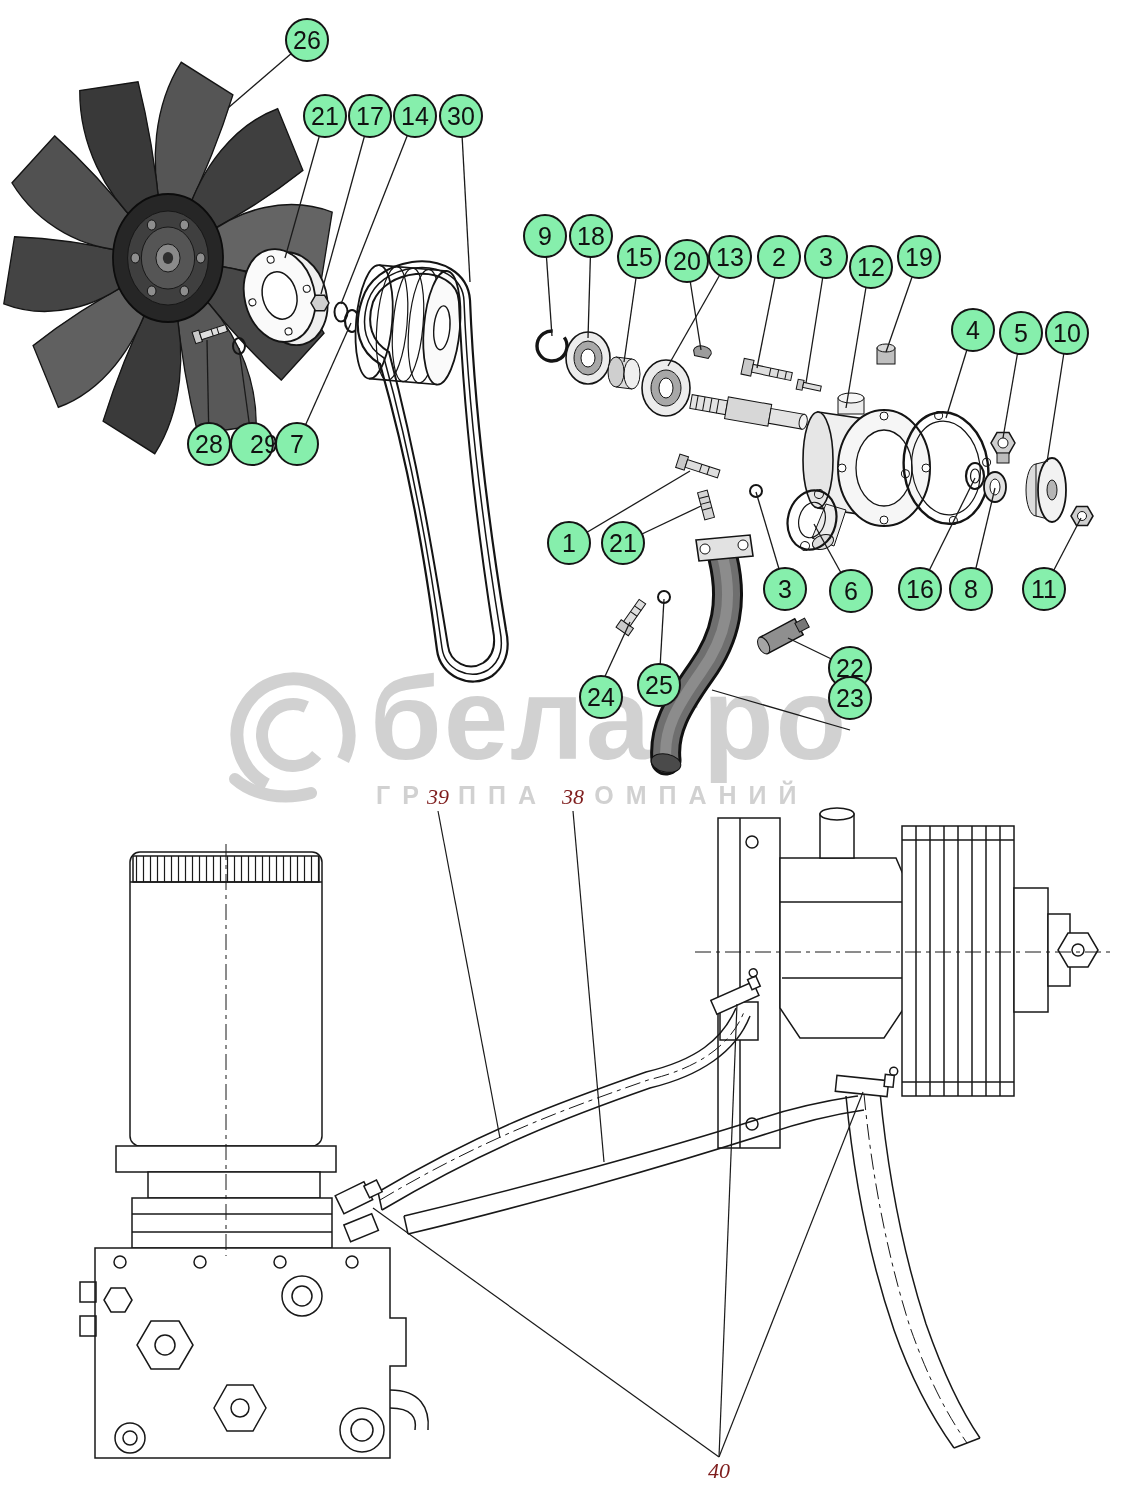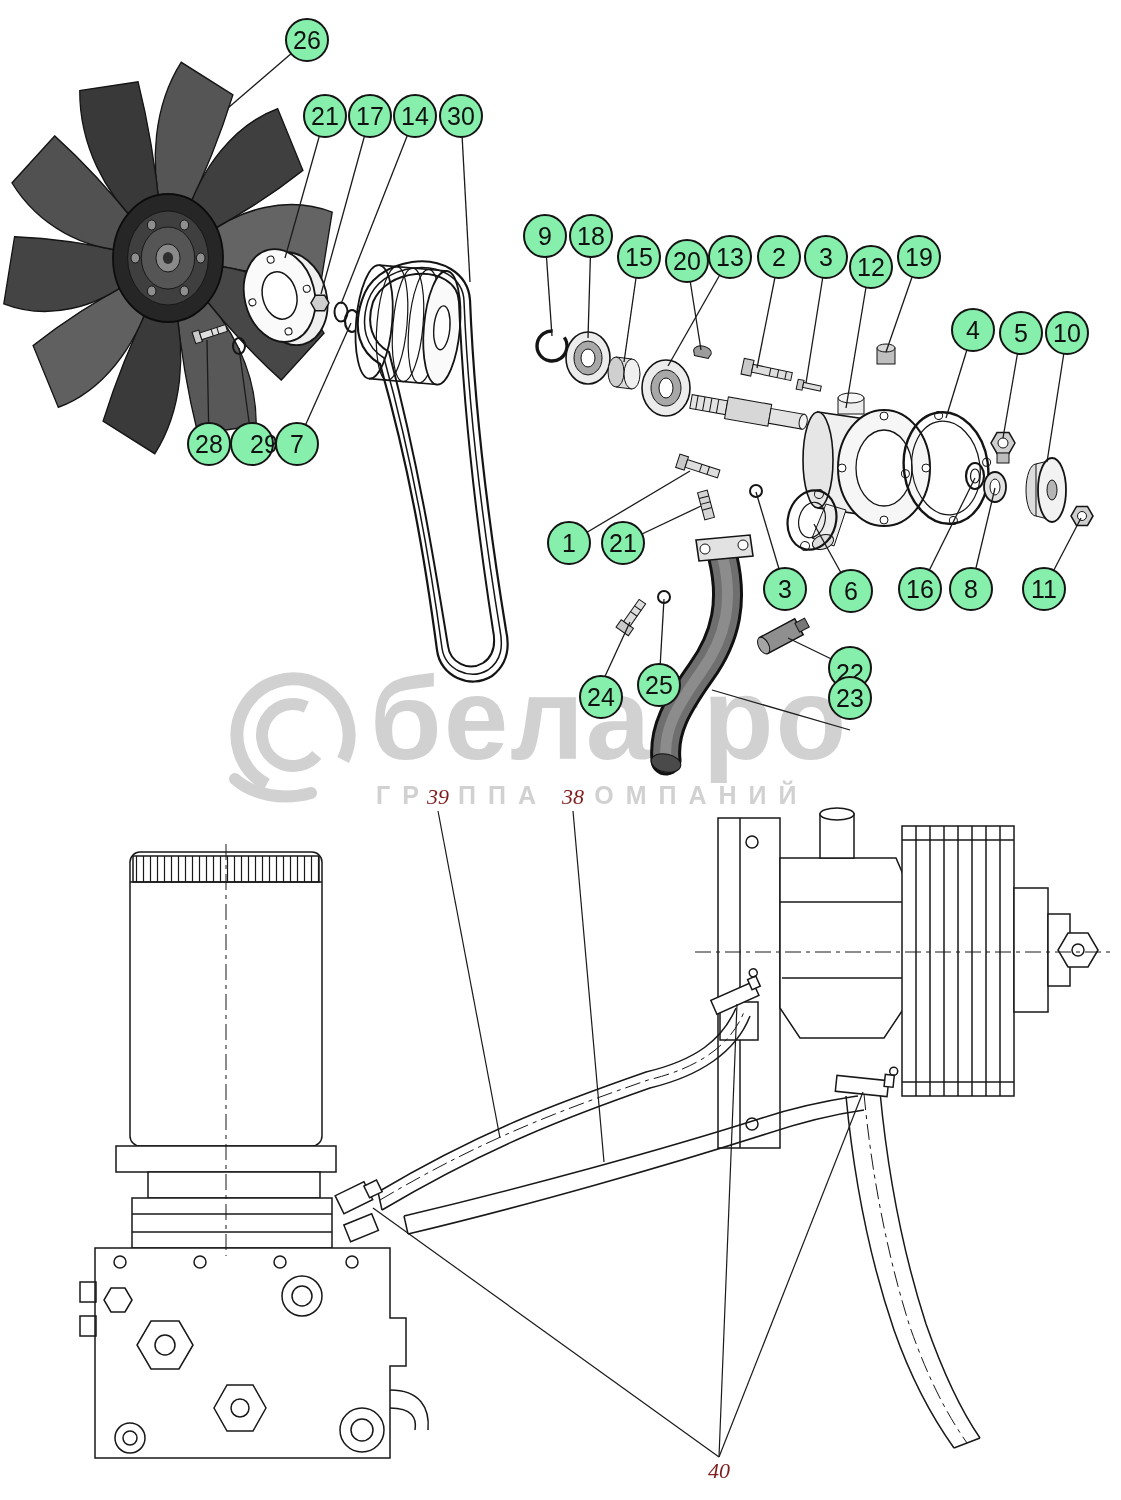--- a/index.html
+++ b/index.html
@@ -453,21 +453,21 @@
       </div>
       <div class="callout" style="left: 898px; top: 567px;">
         <span>16</span>
       </div>
       <div class="callout" style="left: 949px; top: 567px;">
         <span>8</span>
       </div>
       <div class="callout" style="left: 1022px; top: 567px;">
         <span>11</span>
       </div>
-      <div class="callout" style="left: 828px; top: 646px; align-items: flex-end;">
+      <div class="callout" style="left: 828px; top: 646px;">
         <span>22</span>
       </div>
       <div class="callout" style="left: 579px; top: 663px; margin-top: 12px;">
         <span>24</span>
       </div>
       <div class="callout" style="left: 637px; top: 663px;">
         <span>25</span>
       </div>
       <div class="callout" style="left: 828px; top: 676px;">
         <span>23</span>

